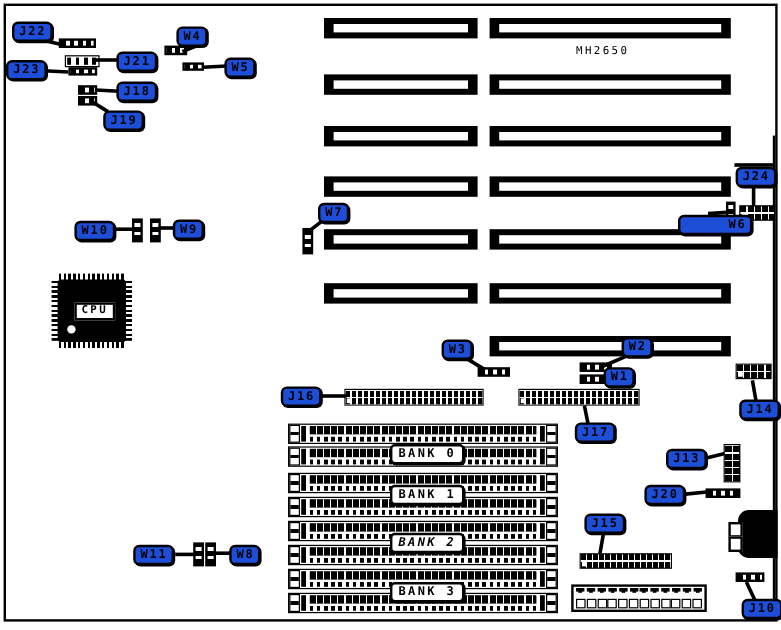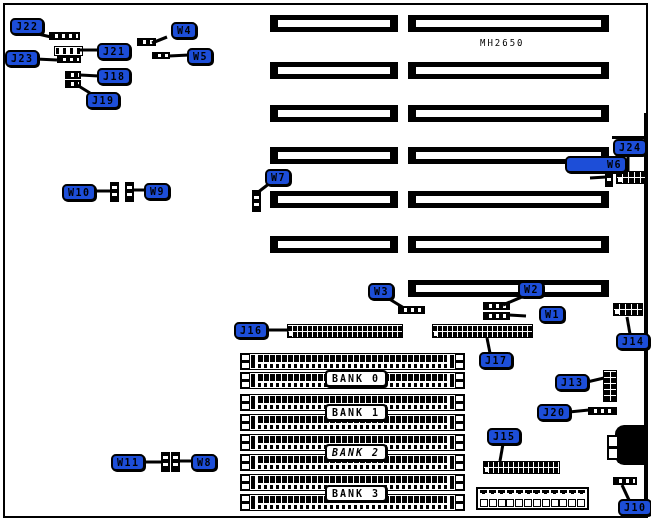--- a/index.html
+++ b/index.html
@@ -136,20 +136,29 @@
     </div>
   <div class="vgrid" style="left:603px;top:370px;width:14px;height:32px;"></div>
   <div class="jh" style="left:588px;top:407px;width:29px;height:8px;"></div>
   <div class="pinhdr" style="left:483px;top:461px;width:77px;height:13px;">
       <i class="fc"></i>
     </div>
   <div class="jh" style="left:613px;top:477px;width:24px;height:8px;"></div>
   <div class="jv" style="left:161px;top:452px;width:9px;height:20px;"></div>
   <div class="jv" style="left:171px;top:452px;width:9px;height:20px;"></div>
 
+  <div class="cpu">
+    <span class="ph" style="top:0;"></span>
+    <span class="ph" style="bottom:0;"></span>
+    <span class="pv" style="left:0;"></span>
+    <span class="pv" style="right:0;"></span>
+    <span class="body"></span>
+    <span class="dot"></span>
+    <span class="lbl">CPU</span>
+  </div>
 
 
   <div class="simm" style="top:353px;">
       <span class="cap" style="left:0;"></span>
       <span class="lat" style="left:10px;"></span>
       <span class="lat" style="right:10px;"></span>
       <span class="cap" style="right:0;"></span>
     </div>
   <div class="simm" style="top:372px;">
       <span class="cap" style="left:0;"></span>
@@ -261,30 +270,30 @@
       <line x1="146" y1="462" x2="163" y2="462"></line>
       <line x1="193" y1="461" x2="179" y2="461"></line>
     </g>
   </svg>
 
   <div class="callout" style="left:10px;top:18px;">J22</div>
   <div class="callout" style="left:97px;top:43px;">J21</div>
   <div class="callout" style="left:5px;top:50px;">J23</div>
   <div class="callout" style="left:97px;top:68px;">J18</div>
   <div class="callout" style="left:86px;top:92px;">J19</div>
-  <div class="callout" style="left:171px;top:22px;">W4</div>
+  <div class="callout" style="left:147px;top:22px;">W4</div>
   <div class="callout" style="left:187px;top:48px;">W5</div>
   <div class="callout" style="left:62px;top:184px;">W10</div>
   <div class="callout" style="left:144px;top:183px;">W9</div>
   <div class="callout" style="left:265px;top:169px;">W7</div>
-  <div class="callout" style="left:565px;top:156px;padding-left:40px;">W6</div>
+  <div class="callout" style="left:565px;top:179px;padding-left:40px;">W6</div>
   <div class="callout" style="left:613px;top:139px;">J24</div>
   <div class="callout" style="left:368px;top:283px;">W3</div>
   <div class="callout" style="left:518px;top:281px;">W2</div>
-  <div class="callout" style="left:539px;top:306px;">W1</div>
+  <div class="callout" style="left:503px;top:306px;">W1</div>
   <div class="callout" style="left:234px;top:322px;">J16</div>
   <div class="callout" style="left:479px;top:352px;">J17</div>
   <div class="callout" style="left:616px;top:333px;">J14</div>
   <div class="callout" style="left:555px;top:374px;">J13</div>
   <div class="callout" style="left:537px;top:404px;">J20</div>
   <div class="callout" style="left:487px;top:428px;">J15</div>
   <div class="callout" style="left:618px;top:499px;">J10</div>
   <div class="callout" style="left:111px;top:454px;">W11</div>
   <div class="callout" style="left:191px;top:454px;">W8</div>
 

